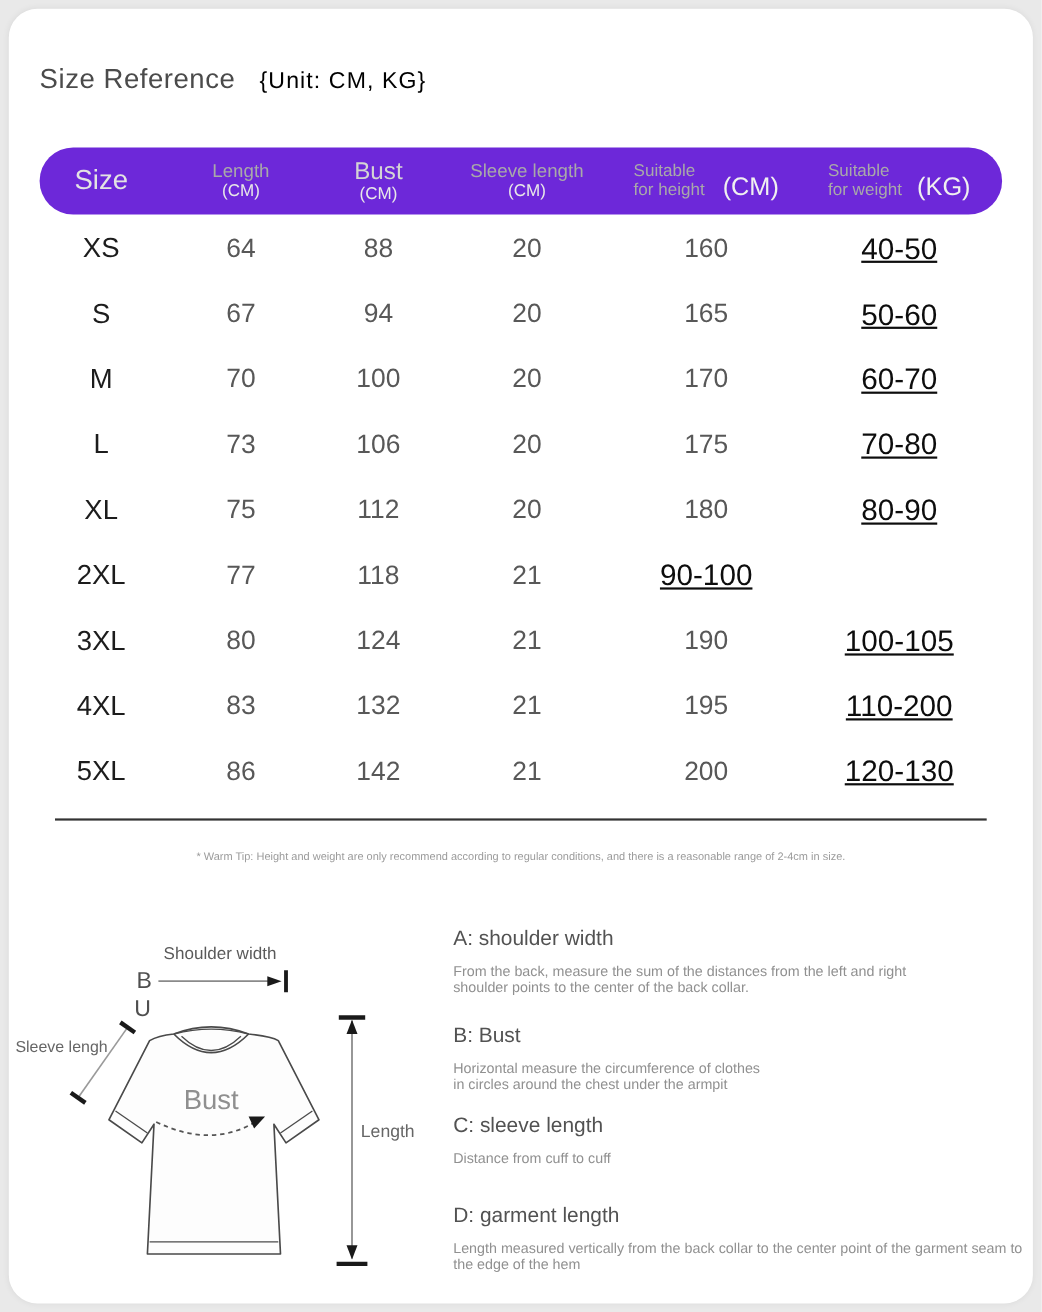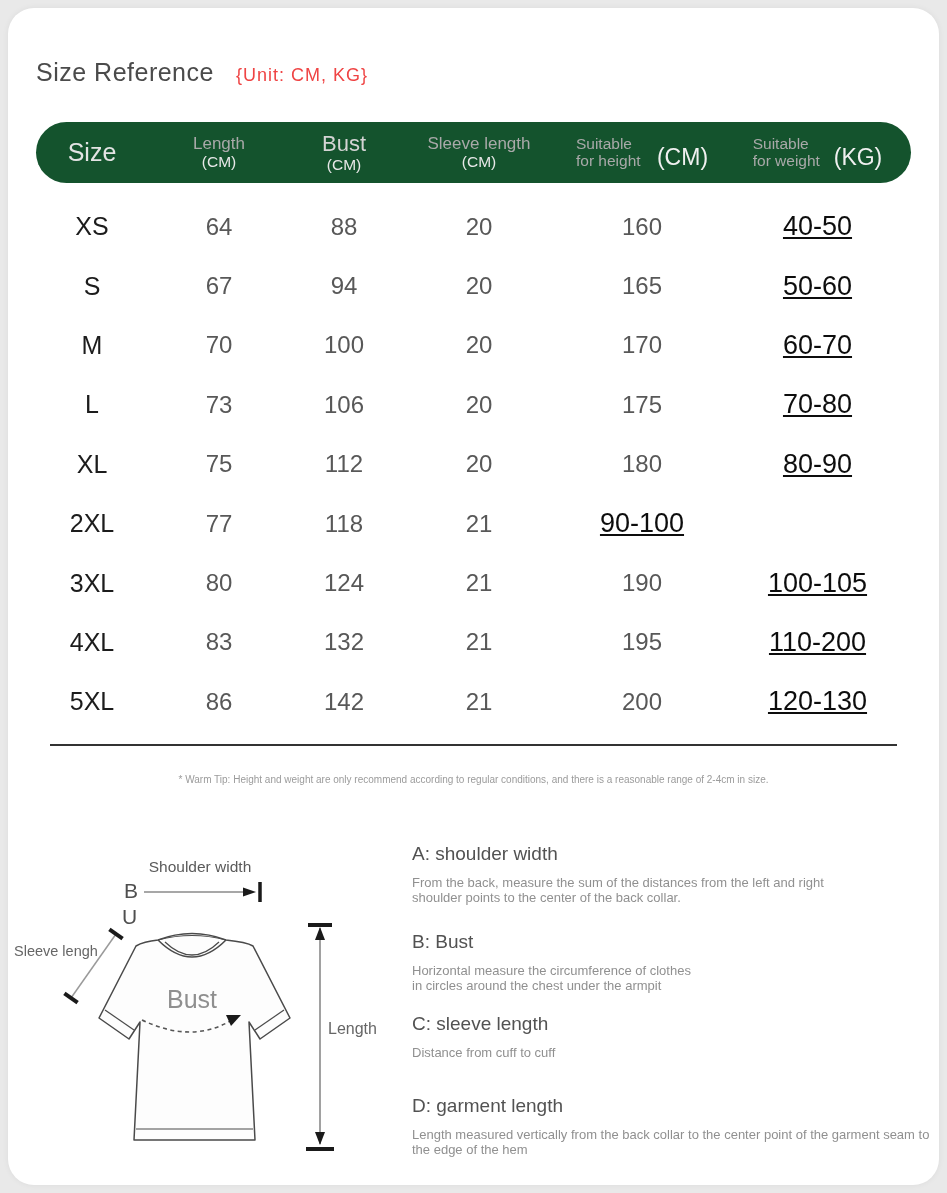--- a/index.html
+++ b/index.html
@@ -12,29 +12,29 @@
   }
   .card {
     position:absolute; left:8px; top:8px; width:931px; height:1177px;
     background:#ffffff; border-radius:26px;
     box-shadow:0 0 6px rgba(0,0,0,0.06);
   }
 
   
   .title-row { position:absolute; left:28px; top:50px; display:flex; align-items:baseline; gap:22px; }
   .title-main { font-size:25px; color:#4b4b4b; letter-spacing:0.5px; }
-  .title-unit { font-size:18px; color:#ef4444; letter-spacing:1px; }
+  .title-unit { font-size:21px; color:#000000; letter-spacing:1px; }
 
   
   .grid6 { display:grid; grid-template-columns:112px 142px 108px 162px 164px 187px; }
 
   
   .pill {
-    position:absolute; left:28px; top:114px; width:875px; height:61px;
-    background:#14532d; border-radius:31px;
+    position:absolute; left:28px; top:126px; width:875px; height:61px;
+    background:#6d28d9; border-radius:31px;
     align-items:center;
   }
   .hc { text-align:center; }
   .hc .lbl { color:#a9a9a9; font-size:17px; line-height:1.08; }
   .hc .unit { color:#e8e8e8; font-size:15.5px; line-height:1.1; }
   .hc0 .lbl { color:#e3e3e3; font-size:25px; }
   .hc2 .lbl { color:#d4d4d4; font-size:22px; }
   .hc-flex { display:flex; justify-content:center; align-items:flex-end; gap:5px; }
   .hc-flex .lbl { font-size:15.5px; text-align:left; width:76px; }
   .hc-flex .unit { font-size:23px; line-height:1.05; color:#f0f0f0; }

